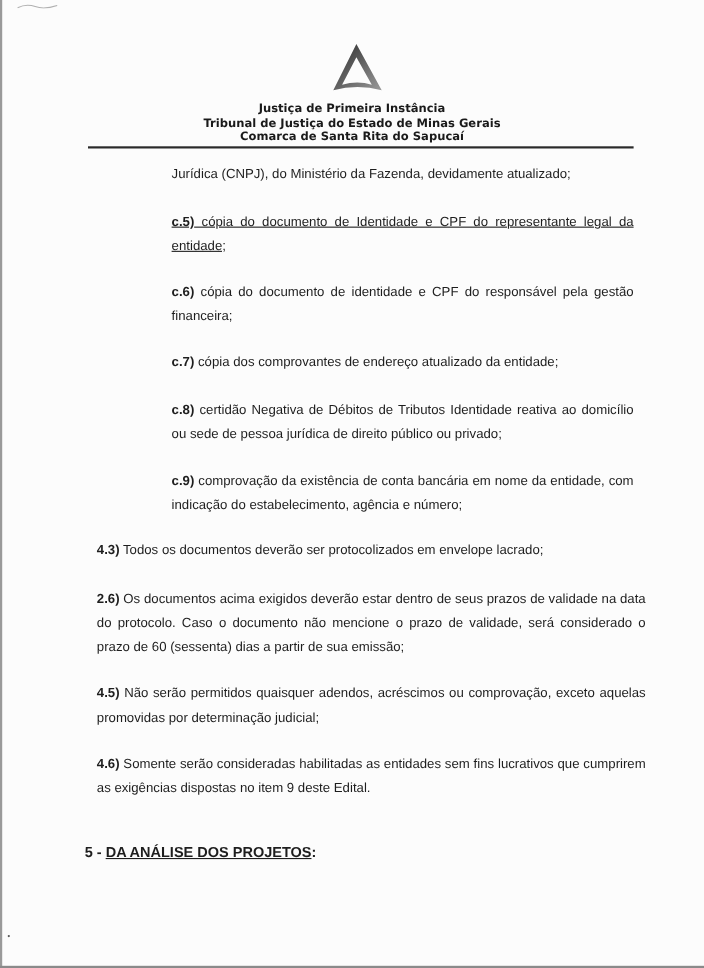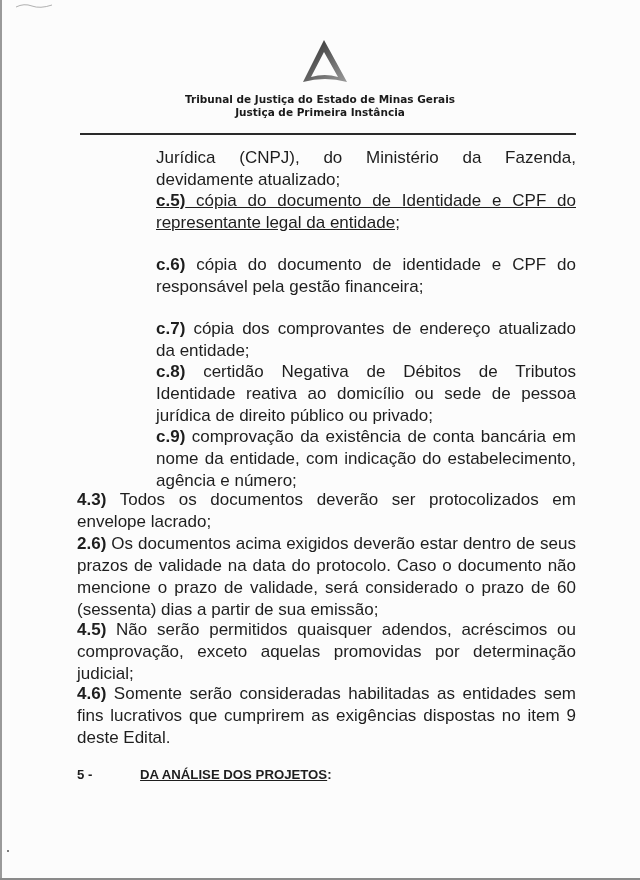--- a/index.html
+++ b/index.html
@@ -8,26 +8,26 @@
       overflow: hidden; font-family: "Liberation Sans", sans-serif; color: #1e1e1e;
     }
     .left-edge { position: absolute; left: 0; top: 0; width: 2px; height: 880px; background: #9a9a9a; }
     .bottom-edge { position: absolute; left: 0; bottom: 0; width: 640px; height: 2px; background: #8a8a8a; }
     .scribble { position: absolute; left: 14px; top: 2px; width: 40px; height: 6px; }
     .dot { position: absolute; left: 7px; top: 850px; width: 2px; height: 2px; background: #555; border-radius: 1px; }
     .logo { position: absolute; left: 300px; top: 38px; width: 50px; height: 48px; }
     .header { position: absolute; left: 0; width: 640px; top: 93px; text-align: center;
       font-family: "DejaVu Sans", sans-serif; font-weight: bold; font-size: 10.5px; line-height: 12.5px; color: #1a1a1a; }
     .rule { position: absolute; left: 80px; width: 496px; top: 133px; height: 1.5px; background: #2a2a2a; }
-    .para { position: absolute; font-size: 17px; line-height: 22px; text-align: justify; }
+    .para { position: absolute; font-size: 12px; line-height: 22px; text-align: justify; }
     .para b { font-weight: bold; }
     .ind { left: 156px; width: 420px; }
-    .main { left: 77px; width: 499px; }
+    .main { left: 88px; width: 499px; }
     .heading { position: absolute; left: 77px; top: 767px; font-size: 13.2px; font-weight: bold; }
-    .heading u { text-decoration: underline; margin-left: 44px; }
+    .heading u { text-decoration: underline; }
   </style>
 </head>
 <body>
 
 <div class="left-edge"></div>
 <div class="bottom-edge"></div>
 <svg class="scribble" viewBox="0 0 40 6">
   <path d="M2 5 Q10 1 18 4 T38 3" stroke="#b0b0b0" stroke-width="1" fill="none"></path>
 </svg>
 <div class="dot"></div>
@@ -37,22 +37,23 @@
     <linearGradient id="g1" x1="0" y1="0" x2="1" y2="1">
       <stop offset="0" stop-color="#2a2a2a"></stop>
       <stop offset="1" stop-color="#9a9a9a"></stop>
     </linearGradient>
   </defs>
   <path d="M24 2 L47 44 Q25 38 3 44 Z" fill="url(#g1)"></path>
   <path d="M24 14 L38 39 Q25 35 11 39 Z" fill="#fcfcfc"></path>
 </svg>
 
 <div class="header">
+  <div>Justiça de Primeira Instância</div>
   <div>Tribunal de Justiça do Estado de Minas Gerais</div>
-  <div>Justiça de Primeira Instância</div>
+  <div>Comarca de Santa Rita do Sapucaí</div>
 </div>
 <div class="rule"></div>
 
 <div class="para ind" style="top:147px;">Jurídica (CNPJ), do Ministério da Fazenda, devidamente atualizado;</div>
 
 <div class="para ind" style="top:190px;text-decoration:underline;">
   <b>c.5)</b><span> cópia do documento de Identidade e CPF do representante legal da entidade;</span>
 </div>
 <div class="para ind" style="top:254px;">
   <b>c.6)</b><span> cópia do documento de identidade e CPF do responsável pela gestão financeira;</span>

